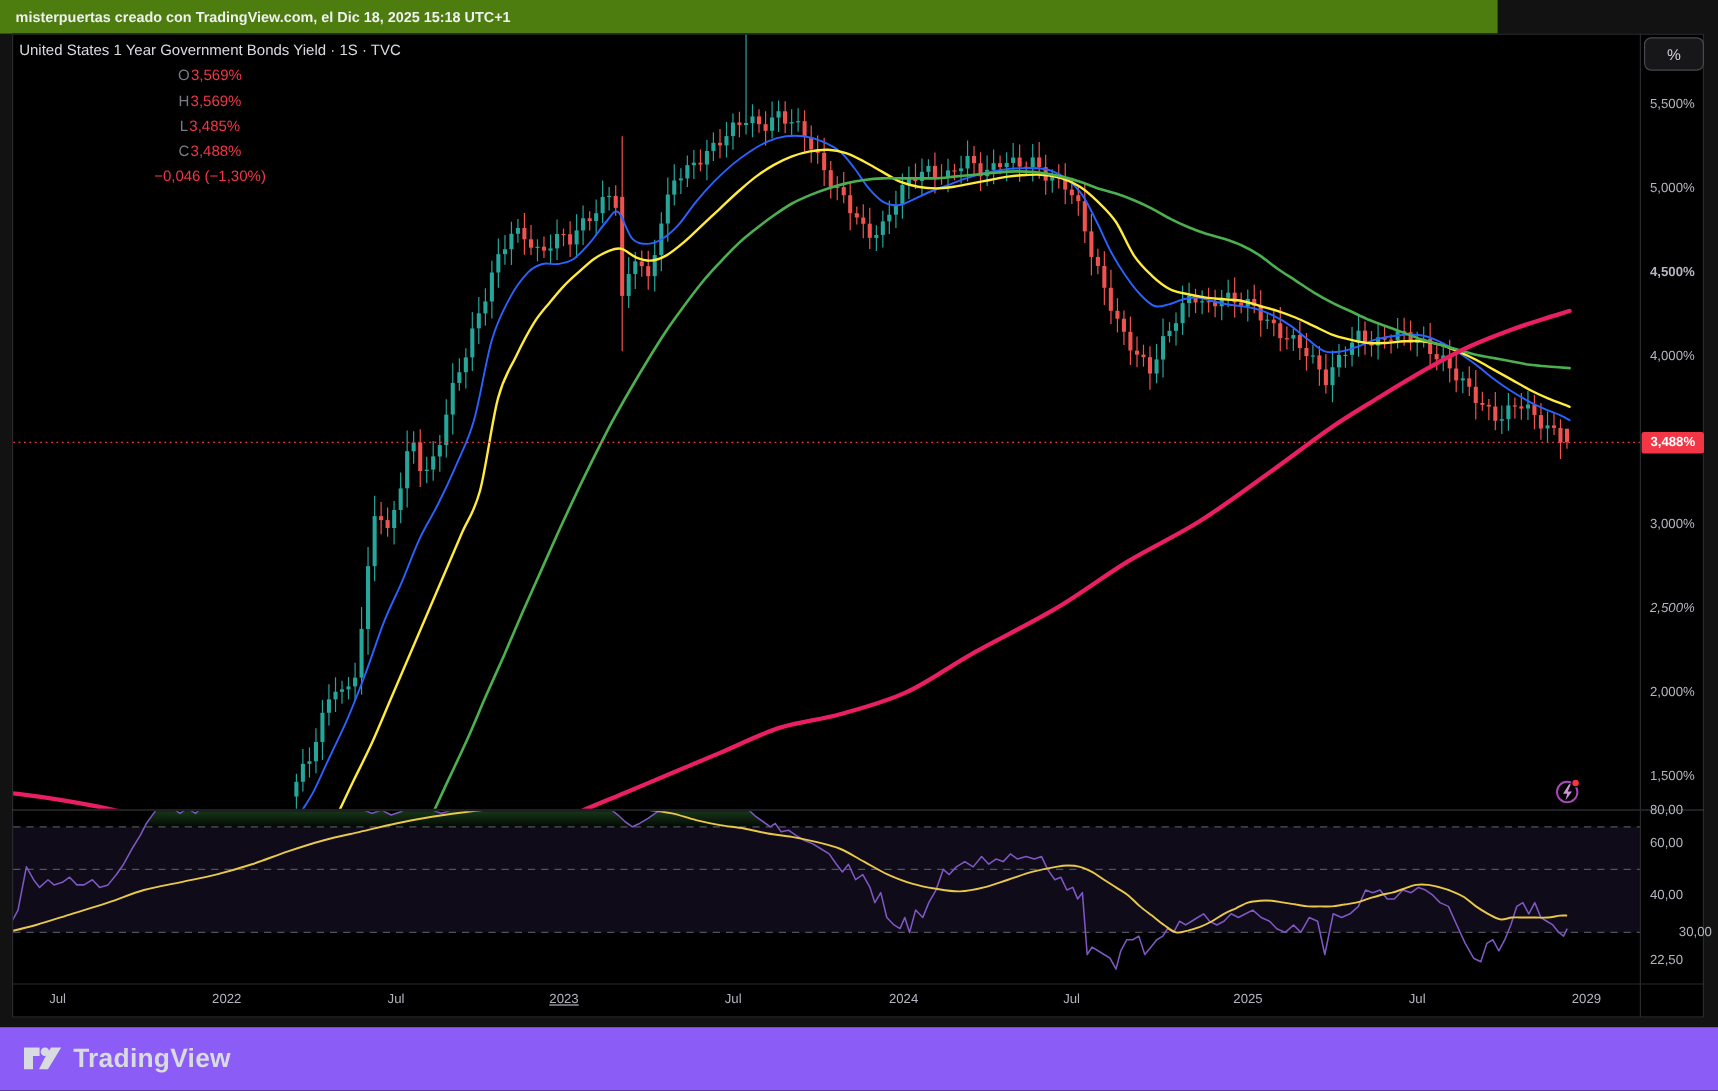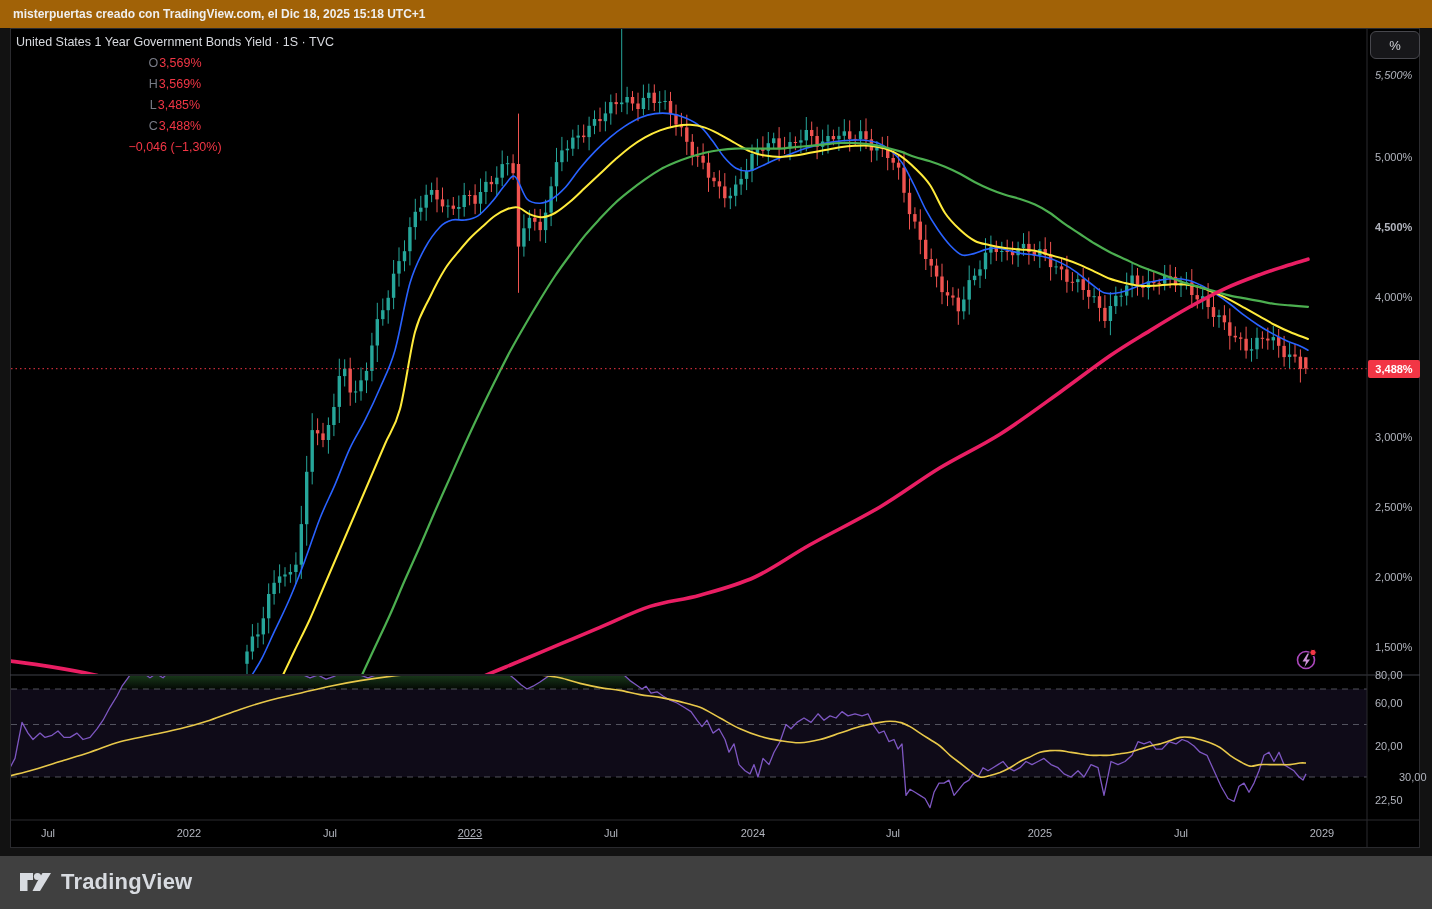--- a/index.html
+++ b/index.html
@@ -1,33 +1,33 @@
 <!DOCTYPE html>
 <html><head>
 <meta charset="utf-8">
 <style>
   html,body{margin:0;padding:0;background:#121212;width:1432px;height:909px;overflow:hidden;
     font-family:"Liberation Sans",sans-serif;-webkit-font-smoothing:antialiased;}
   #stage{position:relative;width:1432px;height:909px;background:#121212;}
-  #topbar{position:absolute;left:0;top:0;width:1432px;height:28px;background:#a16207;}
+  #topbar{position:absolute;left:0;top:0;width:1248px;height:28px;background:#4d7c0f;}
   #topbar .t{position:absolute;left:13px;top:0;line-height:28px;font-size:12px;font-weight:bold;color:#efefef;}
   #chartbg{position:absolute;left:10px;top:28px;width:1410px;height:820px;background:#000;border:1px solid #2a2a2e;box-sizing:border-box;}
   #chartsvg{position:absolute;left:0;top:0;width:1432px;height:909px;}
   #legend{position:absolute;left:16px;top:35px;height:16px;display:flex;align-items:center;gap:7px;font-size:12.5px;white-space:nowrap;flex-direction:column;}
   #legend .title{color:#d8dadf;}
   #legend .k{color:#787b86;}
   #legend .v{color:#f23645;}
   #legend .pair{display:flex;gap:1px;}
   #pctbtn{position:absolute;left:1370px;top:31px;width:48px;height:26px;background:#17171a;border:1px solid #47474d;
     border-radius:6px;color:#cfd0d6;font-size:13px;display:flex;align-items:center;justify-content:center;}
   .axlab{position:absolute;left:1375px;height:14px;line-height:14px;font-size:11px;color:#b2b5be;}
   .tlab{position:absolute;top:826px;width:44px;text-align:center;height:14px;line-height:14px;font-size:11px;color:#b2b5be;}
   #badge{position:absolute;left:1368px;top:360px;width:52px;height:18px;background:#f23645;border-radius:2px;
     color:#fff;font-size:11px;font-weight:bold;display:flex;align-items:center;justify-content:center;}
-  #footer{position:absolute;left:0;top:856px;width:1432px;height:53px;background:#404040;}
+  #footer{position:absolute;left:0;top:856px;width:1432px;height:53px;background:#8b5cf6;}
   #brand{position:absolute;left:18px;top:12px;display:flex;align-items:center;gap:9px;}
   #brand .word{color:#d8dbe0;font-size:22px;font-weight:bold;letter-spacing:.2px;}
 </style>
 </head>
 <body>
 
 <div id="stage">
   <div id="topbar">
     <div class="t">misterpuertas creado con TradingView.com, el Dic 18, 2025 15:18 UTC+1</div>
   </div>
@@ -486,33 +486,33 @@
         <span class="k">C</span>
         <span class="v">3,488%</span>
       </span>
     <span class="v">−0,046 (−1,30%)</span>
   </div>
 
   <div id="pctbtn">%</div>
   <div id="badge">3,488%</div>
 
   <div id="pricelabels">
-      <div class="axlab" style="top: 68px; font-style: italic;">5,500%</div>
+      <div class="axlab" style="top: 80px;">5,500%</div>
       <div class="axlab" style="top: 150px;">5,000%</div>
       <div class="axlab" style="top: 220px; font-weight: bold;">4,500%</div>
       <div class="axlab" style="top: 290px;">4,000%</div>
       <div class="axlab" style="top: 430px;">3,000%</div>
-      <div class="axlab" style="top: 500px;">2,500%</div>
+      <div class="axlab" style="top: 500px; font-style: italic;">2,500%</div>
       <div class="axlab" style="top: 570px;">2,000%</div>
       <div class="axlab" style="top: 640px;">1,500%</div>
     </div>
   <div id="rsilabels">
       <div class="axlab" style="top: 668px;">80,00</div>
       <div class="axlab" style="top: 696px;">60,00</div>
-      <div class="axlab" style="top: 739px;">20,00</div>
+      <div class="axlab" style="top: 739px;">40,00</div>
       <div class="axlab" style="top: 770px; margin-left: 24px;">30,00</div>
       <div class="axlab" style="top: 793px;">22,50</div>
     </div>
   <div id="timelabels">
       <div class="tlab" style="left: 26px;">Jul</div>
       <div class="tlab" style="left: 167px;">2022</div>
       <div class="tlab" style="left: 308px;">Jul</div>
       <div class="tlab" style="left: 448px; text-decoration: underline;">2023</div>
       <div class="tlab" style="left: 589px;">Jul</div>
       <div class="tlab" style="left: 731px;">2024</div>

